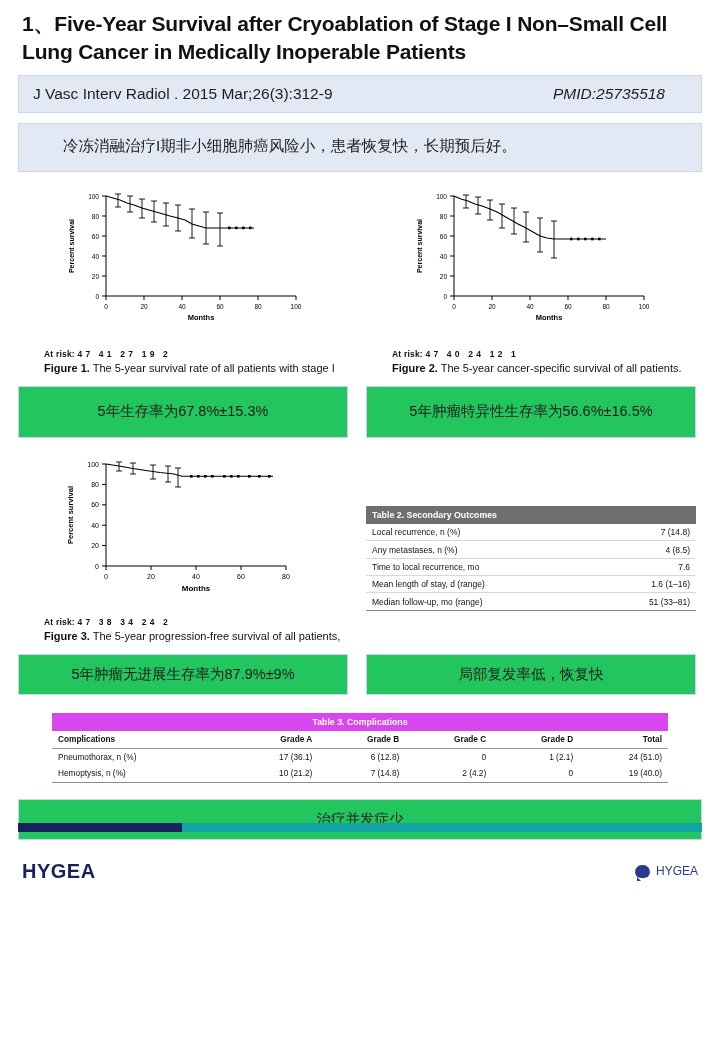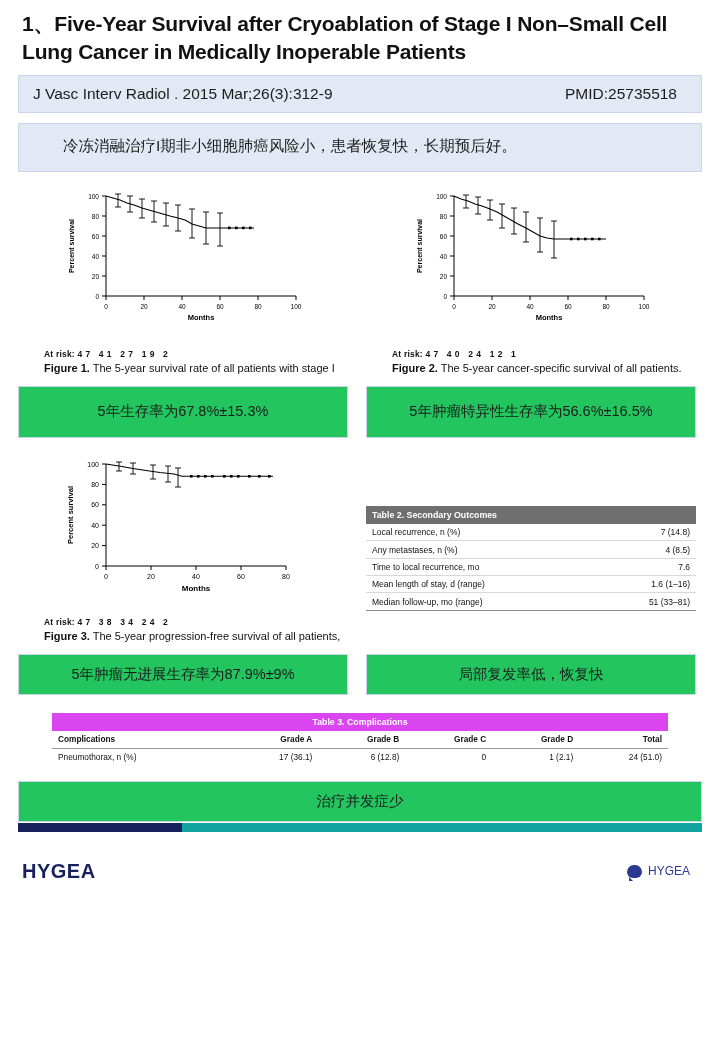--- a/index.html
+++ b/index.html
@@ -37,21 +37,21 @@
     border: 1px solid #c9d5e8;
     height: 38px;
     display: flex;
     align-items: center;
     padding: 0 14px;
     font-size: 15.5px;
     color: #1c1c1c;
     box-sizing: border-box;
   }
   .citation-journal { flex: 0 0 auto; }
-  .citation-pmid { margin-left: auto; margin-right: 10px; }
+  .citation-pmid { margin-left: auto; margin-right: 22px; font-style: italic; }
   .summary-box {
     margin-top: 10px;
     background: #e2e9f4;
     border: 1px solid #c9d5e8;
     padding: 10px 14px 12px 14px;
     font-size: 15.5px;
     line-height: 1.6;
     color: #1c1c1c;
     box-sizing: border-box;
   }
@@ -171,21 +171,21 @@
     right: 18px;
     bottom: 72px;
     display: flex;
     height: 9px;
   }
   .bar-navy { width: 164px; background: #17215c; }
   .bar-teal { flex: 1; background: #12a4a0; }
   .footer {
     position: absolute;
     left: 0;
-    right: 8px;
+    right: 0;
     bottom: 0;
     height: 66px;
     display: flex;
     align-items: center;
     padding: 0 22px;
     box-sizing: border-box;
   }
   .logo {
     font-size: 20px;
     font-weight: bold;
@@ -544,20 +544,28 @@
       </thead>
       <tbody>
         <tr>
           <td>Pneumothorax, n (%)</td>
           <td>17 (36.1)</td>
           <td>6 (12.8)</td>
           <td>0</td>
           <td>1 (2.1)</td>
           <td>24 (51.0)</td>
         </tr>
+        <tr class="last">
+          <td>Hemoptysis, n (%)</td>
+          <td>10 (21.2)</td>
+          <td>7 (14.8)</td>
+          <td>2 (4.2)</td>
+          <td>0</td>
+          <td>19 (40.0)</td>
+        </tr>
       </tbody>
     </table>
   </div>
 
   <div class="bottom-callout">
     <div class="callout">治疗并发症少</div>
   </div>
 
   <div class="footer-bars">
     <div class="bar-navy"></div>

